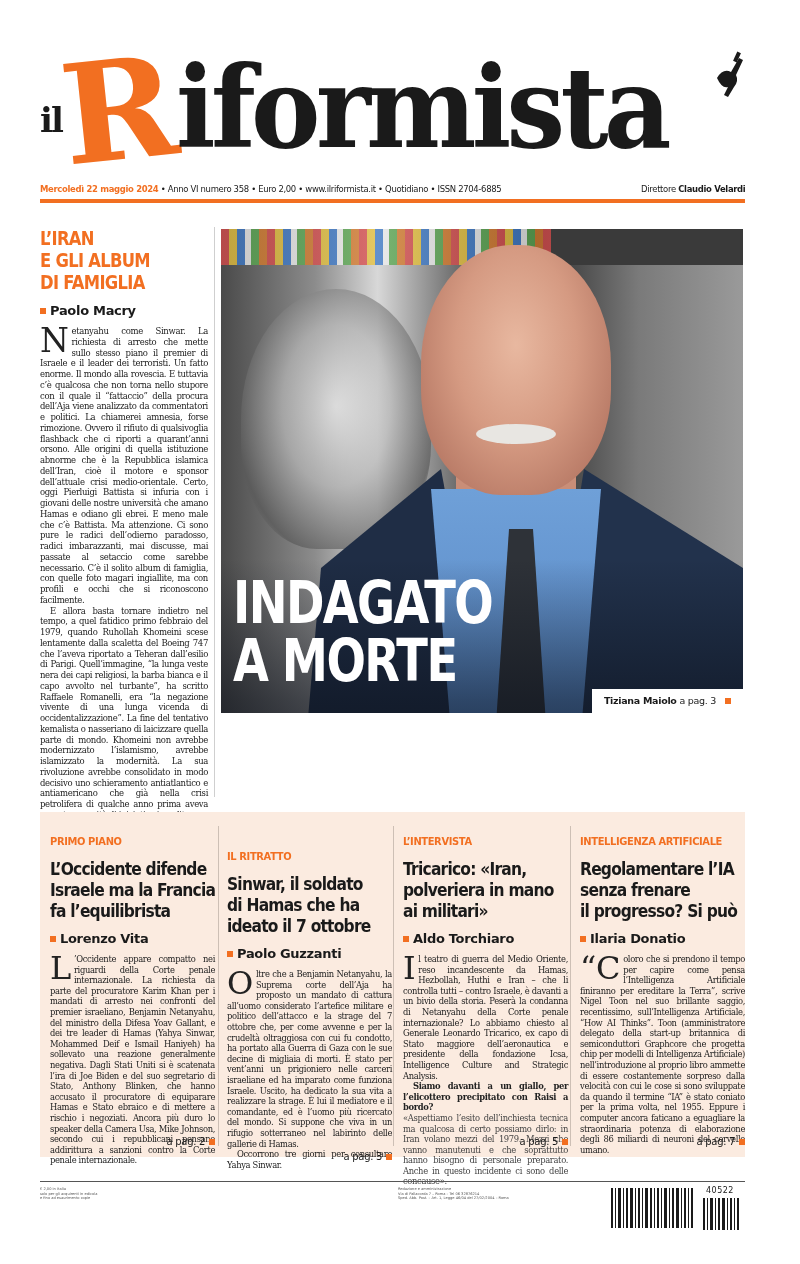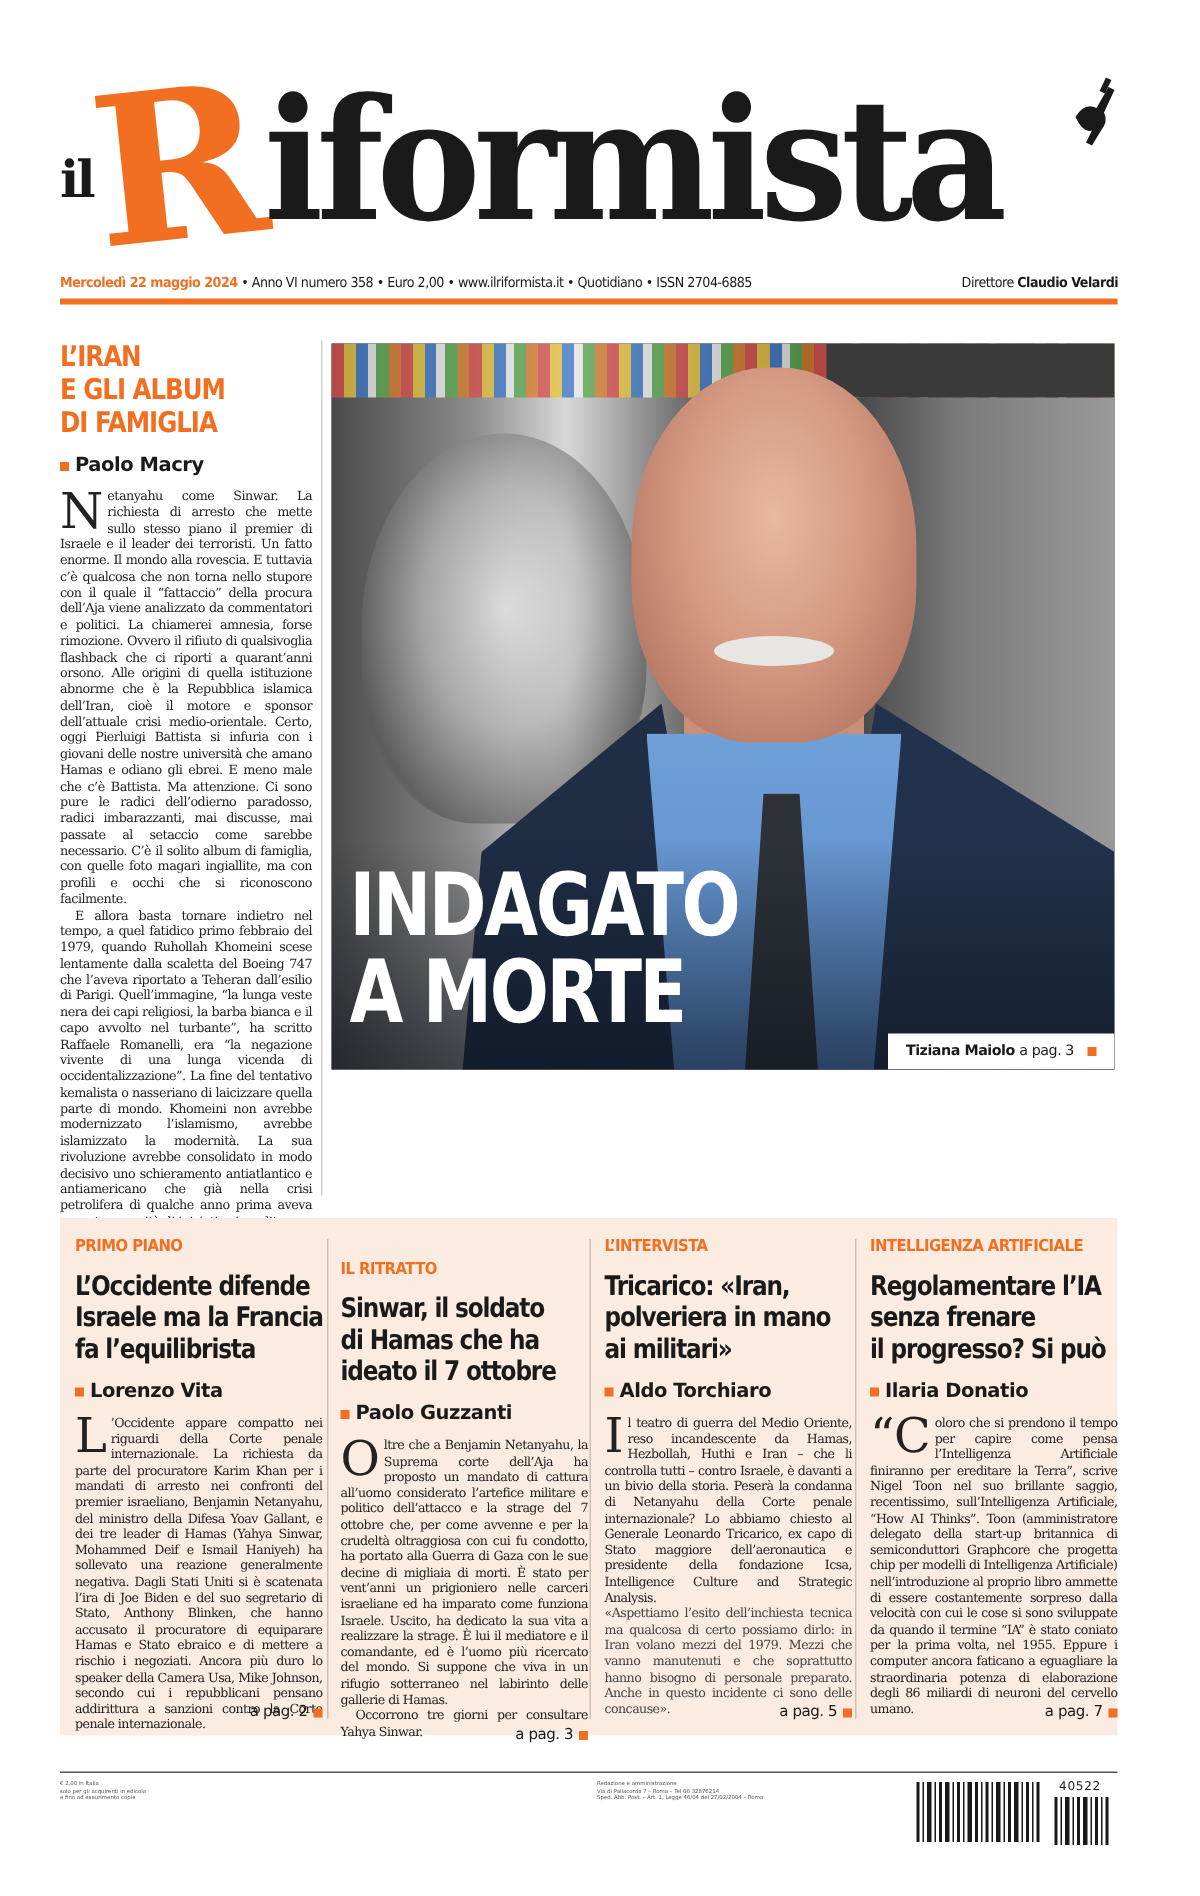--- a/index.html
+++ b/index.html
@@ -46,21 +46,21 @@
   .hero-jacket-r { position: absolute; left: 310px; top: 240px; width: 212px; height: 330px; background: #22324c; clip-path: polygon(25% 0, 100% 30%, 100% 100%, 0 100%); }
   .hero-shade { position: absolute; left: 0; top: 330px; width: 100%; height: 236px; background: linear-gradient(180deg, rgba(10,15,25,0) 0%, rgba(10,15,25,0.55) 60%, rgba(10,15,25,0.8) 100%); }
   .hero-title { position: absolute; left: 12px; top: 345px; font-family: "DejaVu Sans", sans-serif; font-weight: bold; font-size: 58px; line-height: 58px; color: #ffffff; letter-spacing: -2px; transform: scaleX(0.8); transform-origin: left top; width: 600px; }
   .hero-sub { position: absolute; left: 12px; top: 486px; font-family: "DejaVu Sans", sans-serif; font-weight: bold; font-size: 20px; line-height: 28px; color: #ffffff; letter-spacing: -0.8px; transform: scaleX(0.82); transform-origin: left top; width: 620px; }
   .hero-credit { position: absolute; right: 0; bottom: 0; height: 24px; padding: 0 12px 0 12px; background: #ffffff; font-family: "DejaVu Sans", sans-serif; font-size: 9.5px; line-height: 24px; letter-spacing: -0.3px; display: flex; align-items: center; gap: 3px; }
   .hero-credit b { font-weight: bold; }
   .hero-credit .sq { margin-left: 6px; }
 
   
   .band { position: absolute; left: 40px; top: 812px; width: 705px; height: 345px; background: #fbebe0; }
-  .art { position: absolute; top: 812px; width: 165px; height: 345px; padding-top: 12px; }
+  .art { position: absolute; top: 812px; width: 165px; height: 345px; padding-top: 23px; }
   .art-vr { position: absolute; top: 826px; width: 1px; height: 320px; background: #cdbfb5; }
   .kicker { font-family: "DejaVu Sans", sans-serif; font-weight: bold; font-size: 11px; color: #f26f21; letter-spacing: -0.4px; white-space: nowrap; transform: scaleX(0.9); transform-origin: left; }
   .art-title { font-family: "DejaVu Sans", sans-serif; font-weight: bold; font-size: 18px; line-height: 21px; margin-top: 10px; letter-spacing: -0.9px; transform: scaleX(0.86); transform-origin: left top; width: 195px; color: #1a1a1a; }
   .art .byline { margin-top: 10px; }
   .art .body-text { font-size: 8.4px; line-height: 10.6px; }
   .art .dropcap { font-size: 32px; line-height: 27px; }
   .art-cont { position: absolute; right: 0; bottom: 10px; font-family: "DejaVu Sans", sans-serif; font-size: 10px; letter-spacing: -0.3px; display: flex; align-items: center; gap: 4px; }
   .q { font-weight: bold; }
   .ans { color: #444; }
 
@@ -190,20 +190,21 @@
     <div>Tricarico: «Iran,</div>
     <div>polveriera in mano</div>
     <div>ai militari»</div>
   </div>
   <div class="byline">
       <span class="sq"></span>
       <span>Aldo Torchiaro</span>
     </div>
   <div class="body-text">
     <p><span class="dropcap">I</span><span>l teatro di guerra del Medio Oriente, reso incandescente da Hamas, Hezbollah, Huthi e Iran – che li controlla tutti – contro Israele, è davanti a un bivio della storia. Peserà la condanna di Netanyahu della Corte penale internazionale? Lo abbiamo chiesto al Generale Leonardo Tricarico, ex capo di Stato maggiore dell’aeronautica e presidente della fondazione Icsa, Intelligence Culture and Strategic Analysis.</span></p>
+    <p class="q">Siamo davanti a un giallo, per l’elicottero precipitato con Raisi a bordo?</p>
     <p class="ans" style="text-indent:0;">«Aspettiamo l’esito dell’inchiesta tecnica ma qualcosa di certo possiamo dirlo: in Iran volano mezzi del 1979. Mezzi che vanno manutenuti e che soprattutto hanno bisogno di personale preparato. Anche in questo incidente ci sono delle concause».</p>
   </div>
   <div class="art-cont">
       <span>a pag. 5</span>
       <span class="sq"></span>
     </div>
 </div>
 <div class="art-vr" style="left:570px;"></div>
 
 <div class="art" style="left:580px;">

